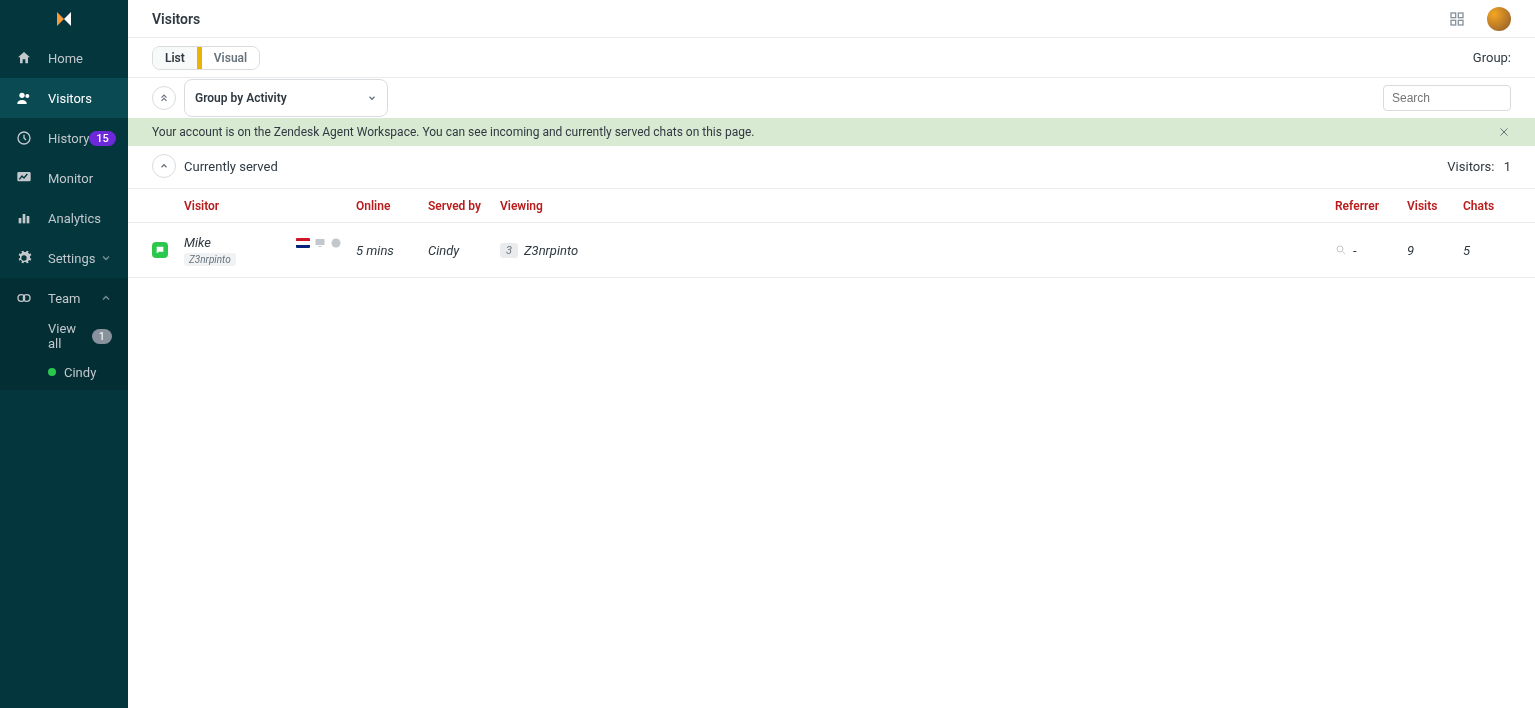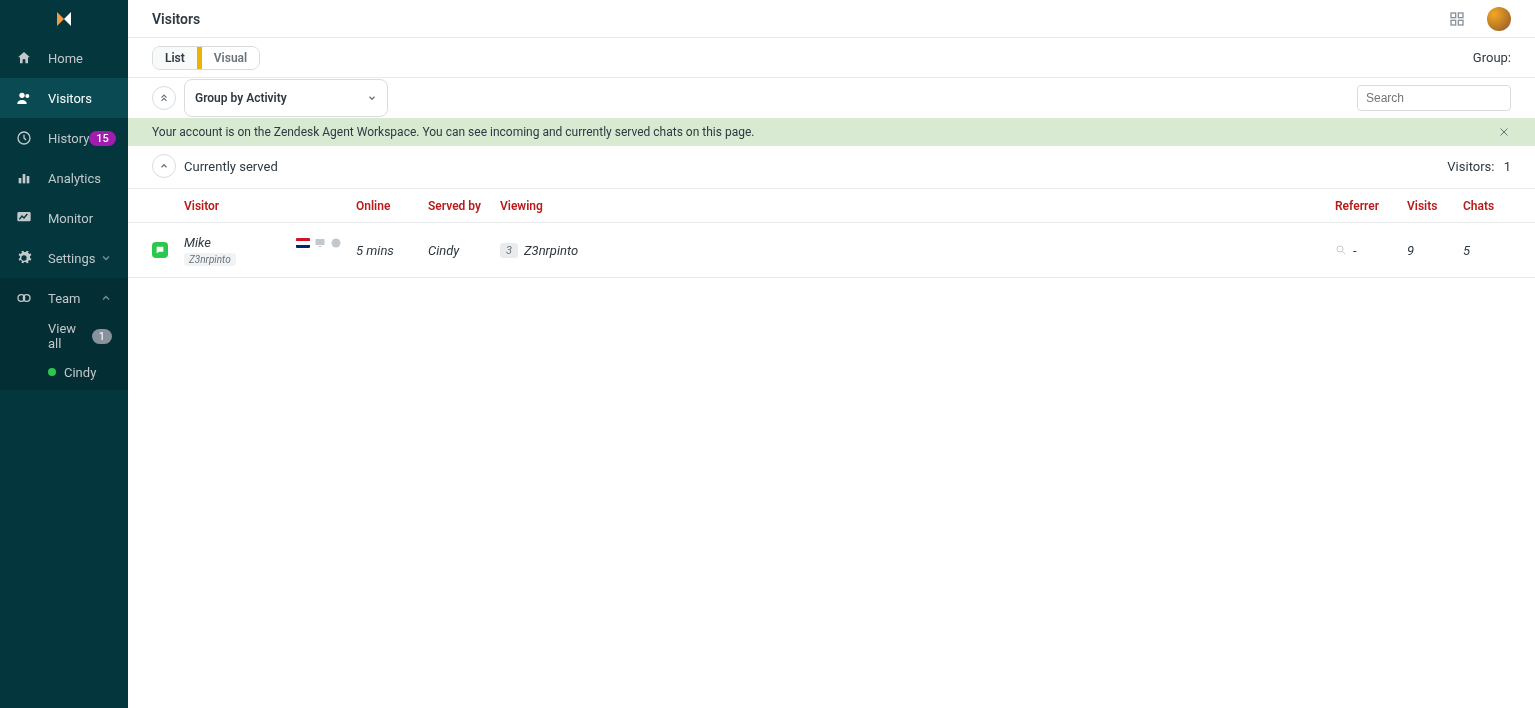--- a/index.html
+++ b/index.html
@@ -7,21 +7,21 @@
 .app { display: flex; height: 708px; width: 1535px; overflow: hidden; }
 
 
 .sidebar { width: 128px; background: #03363d; color: #c2c8cc; display: flex; flex-direction: column; flex-shrink: 0; }
 .logo-area { height: 38px; display: flex; align-items: center; justify-content: center; }
 .logo { width: 20px; height: 20px; position: relative; }
 .nav-item { display: flex; align-items: center; height: 40px; padding: 0 16px; cursor: pointer; color: #c2c8cc; font-size: 13px; }
 .nav-item.active { background: #0a4a53; color: #fff; }
 .nav-icon { width: 16px; height: 16px; margin-right: 16px; display: inline-flex; align-items: center; justify-content: center; flex-shrink: 0; }
 .nav-label { flex: 1; }
-.nav-badge { background: #a21caf; color: #fff; font-size: 11px; padding: 1px 7px; border-radius: 10px; font-weight: 500; }
+.nav-badge { background: #6d28d9; color: #fff; font-size: 11px; padding: 1px 7px; border-radius: 10px; font-weight: 500; }
 .nav-chevron { width: 12px; height: 12px; opacity: 0.6; }
 .sub-item { display: flex; align-items: center; height: 36px; padding: 0 16px 0 48px; cursor: pointer; color: #c2c8cc; font-size: 13px; }
 .sub-item .nav-label { flex: 1; }
 .status-dot { width: 8px; height: 8px; border-radius: 50%; background: #2cc84d; margin-right: 8px; }
 .sub-item-dot { padding-left: 48px; }
 .sub-badge { background: #87929d; color: #fff; font-size: 11px; padding: 1px 7px; border-radius: 10px; }
 .team-section { background: #022e34; }
 
 
 .main { flex: 1; display: flex; flex-direction: column; }
@@ -35,21 +35,21 @@
 .segmented { display: flex; border: 1px solid #d8dcde; border-radius: 8px; overflow: hidden; }
 .seg-btn { padding: 4px 12px; font-size: 12px; font-weight: 600; background: #fff; cursor: pointer; color: #68737d; }
 .seg-btn.active { background: #f8f9f9; color: #2f3941; }
 .seg-btn + .seg-btn { border-left: 5px solid #eab308; }
 .total { margin-left: auto; font-size: 13px; color: #2f3941; }
 
 
 .toolbar { height: 40px; display: flex; align-items: center; padding: 0 24px; gap: 8px; }
 .collapse-btn { width: 24px; height: 24px; border: 1px solid #d8dcde; border-radius: 12px; background: #fff; display: flex; align-items: center; justify-content: center; cursor: pointer; }
 .grpby { height: 38px; border: 1px solid #d8dcde; border-radius: 8px; background: #fff; display: flex; align-items: center; padding: 0 10px; gap: 80px; cursor: pointer; font-size: 12px; font-weight: 600; color: #2f3941; }
-.search { margin-left: auto; height: 26px; width: 154px; border: 1px solid #d8dcde; border-radius: 4px; padding: 0 8px; font-size: 12px; color: #68737d; }
+.search { margin-left: auto; height: 26px; width: 128px; border: 1px solid #d8dcde; border-radius: 4px; padding: 0 8px; font-size: 12px; color: #68737d; }
 
 
 .banner { background: #d9ead3; color: #2f3941; font-size: 12px; padding: 7px 24px; display: flex; align-items: center; }
 .banner-close { margin-left: auto; cursor: pointer; color: #68737d; width: 14px; height: 14px; display:flex; align-items:center; justify-content:center; }
 
 
 .section-hdr { display: flex; align-items: center; padding: 8px 24px 10px; gap: 8px; }
 .sec-toggle { width: 24px; height: 24px; border: 1px solid #d8dcde; border-radius: 12px; background:#fff; display:flex; align-items:center; justify-content:center; cursor:pointer; }
 .sec-title { font-size: 13px; color: #2f3941; }
 .sec-right { margin-left: auto; font-size: 13px; color: #2f3941; }
@@ -115,36 +115,36 @@
           <svg width="16" height="16" viewBox="0 0 24 24" fill="none" stroke="currentColor" stroke-width="2">
             <circle cx="12" cy="12" r="9"></circle>
             <path d="M12 7v5l3 3"></path>
           </svg>
         </span>
       <span class="nav-label">History</span>
       <span class="nav-badge">15</span>
     </div>
     <div class="nav-item">
       <span class="nav-icon">
+          <svg width="16" height="16" viewBox="0 0 24 24" fill="none" stroke="currentColor" stroke-width="2">
+            <rect x="3" y="4" width="18" height="12" rx="1" fill="currentColor"></rect>
+            <path d="M5 14l4-5 3 3 5-6" stroke="#03363d"></path>
+          </svg>
+        </span>
+      <span class="nav-label">Monitor</span>
+    </div>
+    <div class="nav-item">
+      <span class="nav-icon">
           <svg width="16" height="16" viewBox="0 0 24 24" fill="currentColor">
             <rect x="4" y="12" width="4" height="8"></rect>
             <rect x="10" y="6" width="4" height="14"></rect>
             <rect x="16" y="9" width="4" height="11"></rect>
           </svg>
         </span>
       <span class="nav-label">Analytics</span>
-    </div>
-    <div class="nav-item">
-      <span class="nav-icon">
-          <svg width="16" height="16" viewBox="0 0 24 24" fill="none" stroke="currentColor" stroke-width="2">
-            <rect x="3" y="4" width="18" height="12" rx="1" fill="currentColor"></rect>
-            <path d="M5 14l4-5 3 3 5-6" stroke="#03363d"></path>
-          </svg>
-        </span>
-      <span class="nav-label">Monitor</span>
     </div>
     <div class="nav-item">
       <span class="nav-icon">
           <svg width="16" height="16" viewBox="0 0 24 24" fill="currentColor">
             <path d="M12 8a4 4 0 100 8 4 4 0 000-8zm9 4l2 1-1 3-2-1-2 2 1 2-3 1-1-2h-3l-1 2-3-1 1-2-2-2-2 1-1-3 2-1v-3l-2-1 1-3 2 1 2-2-1-2 3-1 1 2h3l1-2 3 1-1 2 2 2 2-1 1 3-2 1z"></path>
           </svg>
         </span>
       <span class="nav-label">Settings</span>
       <span class="nav-chevron">
           <svg width="12" height="12" viewBox="0 0 24 24" fill="none" stroke="currentColor" stroke-width="3">

